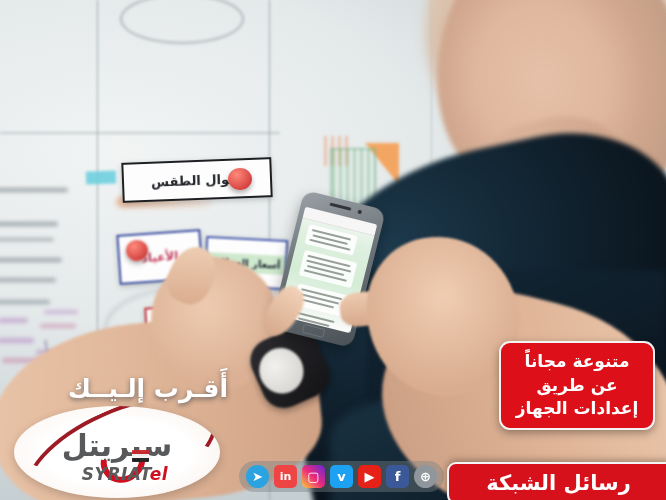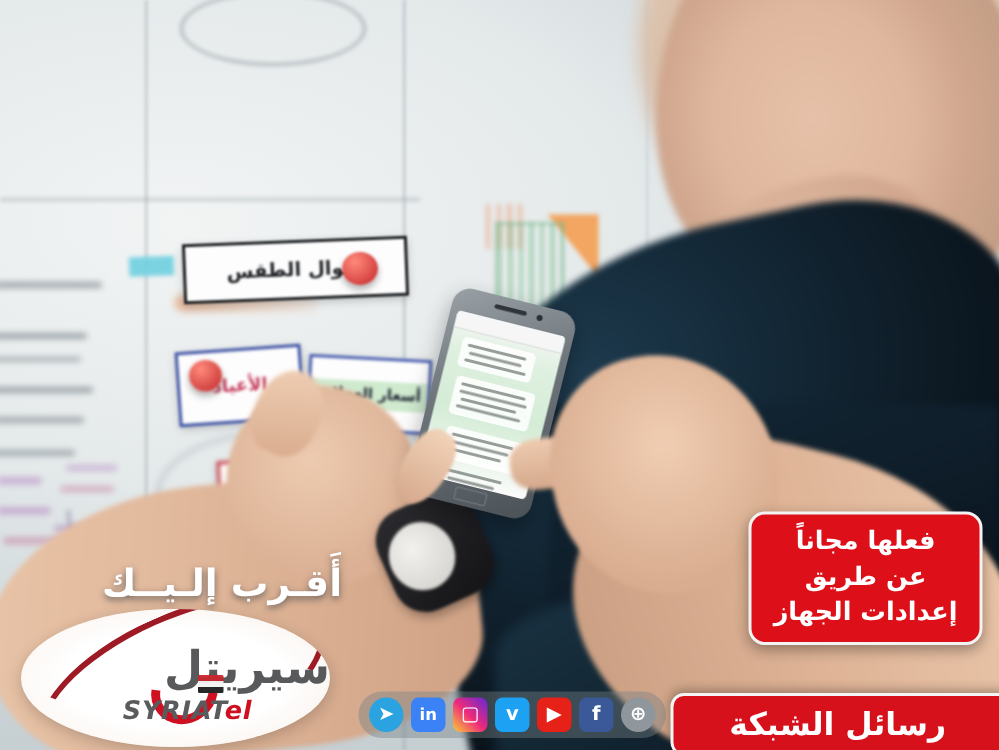--- a/index.html
+++ b/index.html
@@ -209,21 +209,21 @@
     box-shadow:0 3px 10px rgba(0,0,0,.2);
     overflow:hidden;
   }
   .logo-arc{
     position:absolute;left:4px;top:3px;width:198px;height:86px;
     border:4px solid #9e1b26;border-radius:50%;
     border-bottom-color:transparent;border-left-color:transparent;
     transform:rotate(-24deg);
   }
   .logo-ar{
-    position:absolute;left:0;right:0;top:22px;text-align:right;
+    position:absolute;left:0;right:0;top:22px;text-align:center;
     font-size:30px;font-weight:700;color:#58595b;letter-spacing:1px;
     direction:rtl;
   }
   .logo-swoosh{
     position:absolute;left:86px;top:34px;width:34px;height:30px;
     border:6px solid #cf1020;border-radius:50%;
     border-top-color:transparent;border-right-color:transparent;
     transform:rotate(-38deg);
   }
   .logo-flag{
@@ -248,21 +248,21 @@
   .sicon{
     width:23px;height:23px;border-radius:5px;
     display:flex;align-items:center;justify-content:center;
     color:#fff;font-size:13px;font-weight:700;line-height:1;
   }
   .si-globe{background:#8f979c;border-radius:50%;}
   .si-fb{background:#3b5998;}
   .si-yt{background:#e62117;}
   .si-tw{background:#1da1f2;}
   .si-ig{background:linear-gradient(45deg,#f9ce34 0%,#ee2a7b 48%,#6228d7 100%);}
-  .si-li{background:#3b82f6;font-size:11px;font-style:normal;}
+  .si-li{background:#ef4444;font-size:11px;font-style:normal;}
   .si-tg{background:#2aa3e0;border-radius:50%;}
 
   
   .cta{
     position:absolute;left:499px;top:341px;width:152px;height:85px;
     background:#dd1019;border:2.5px solid #f3f3f3;border-radius:11px;
     box-shadow:0 3px 9px rgba(0,0,0,.35);
     display:flex;flex-direction:column;align-items:center;justify-content:center;
     color:#fff;font-weight:700;font-size:17px;line-height:1.38;text-align:center;
   }
@@ -413,20 +413,20 @@
       </div>
     <div class="sicon si-li">
         <span>in</span>
       </div>
     <div class="sicon si-tg">
         <span>➤</span>
       </div>
   </div>
 
   <div class="cta">
-    <div>فعلها مجاناً</div>
+    <div>متنوعة مجاناً</div>
     <div>عن طريق</div>
     <div>إعدادات الجهاز</div>
   </div>
 
   <div class="strip">رسائل الشبكة</div>
 
 </div>
 
 </body></html>

